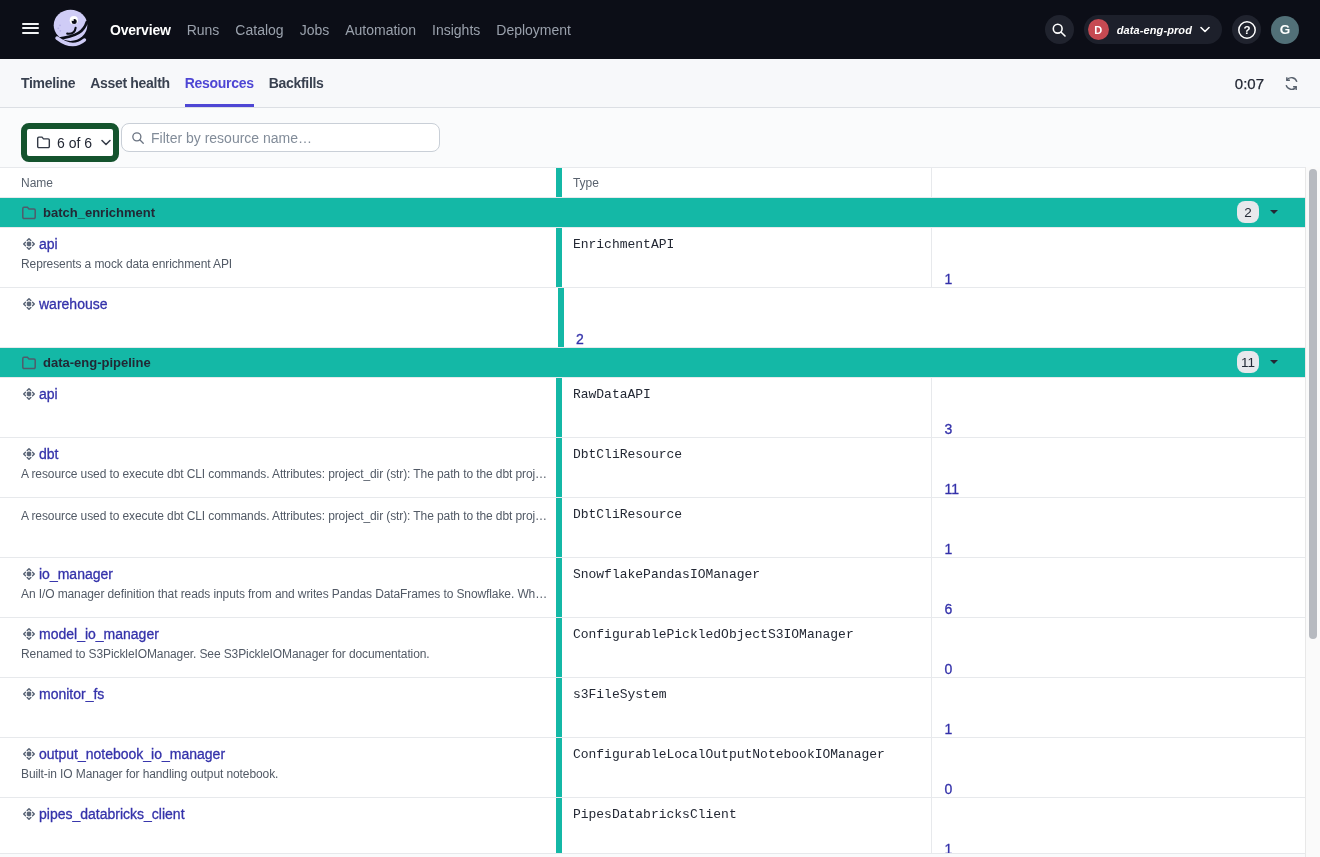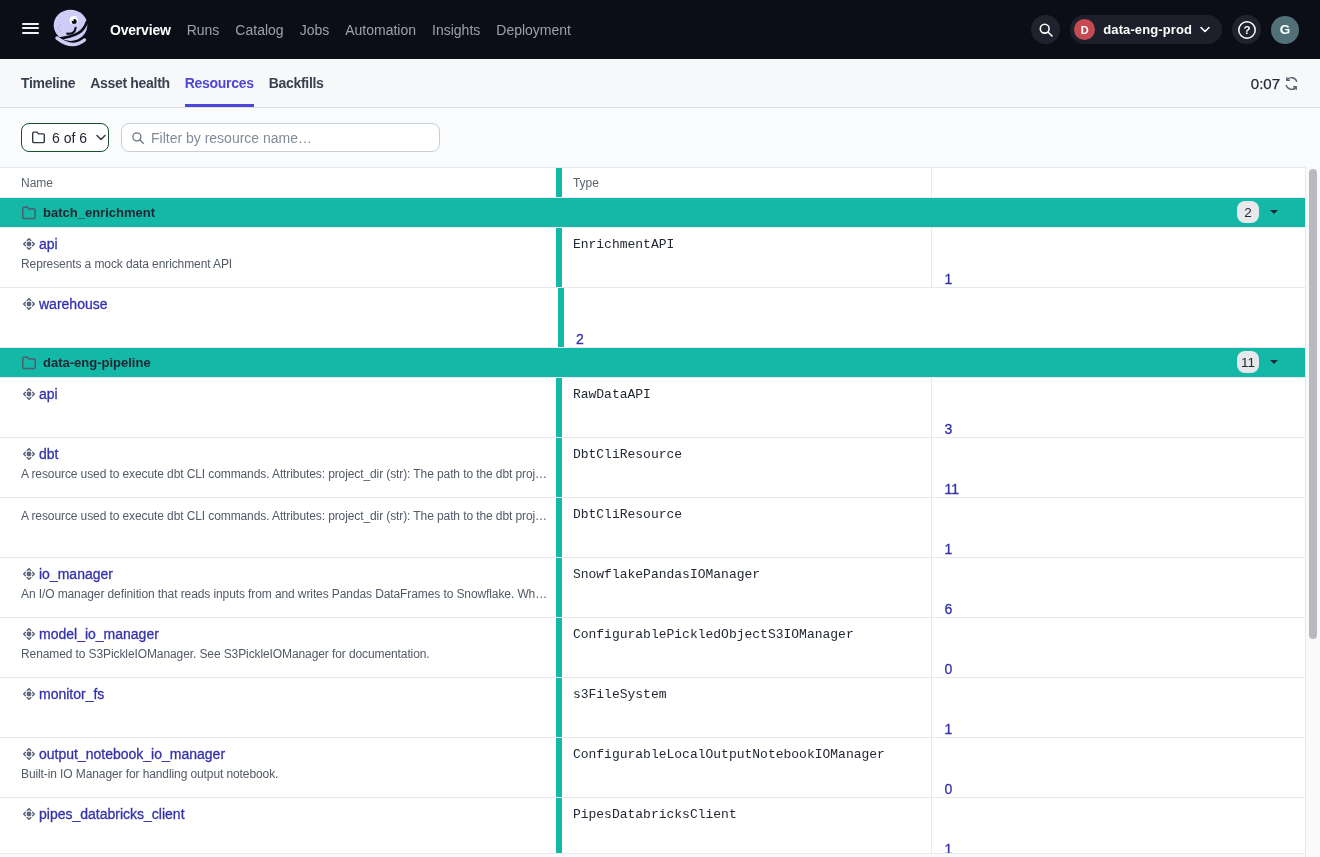--- a/index.html
+++ b/index.html
@@ -12,34 +12,34 @@
   .hamburger { position:absolute; left:22px; top:23px; width:17px; height:12px; }
   .hamburger span { display:block; height:2.2px; background:#f2f3f5; border-radius:1px; margin-bottom:2.1px; }
   .logo { position:absolute; left:51px; top:4px; }
   .nav { position:absolute; left:110px; top:0; height:59px; display:flex; align-items:center; gap:16px; font-size:14px; }
   .nav a { color:#9aa1ac; font-weight:400; }
   .nav a.active { color:#ffffff; font-weight:700; letter-spacing:-0.2px; }
   .tb-right { position:absolute; right:21px; top:0; height:59px; display:flex; align-items:center; gap:10px; }
   .circlebtn { width:29px; height:29px; border-radius:50%; background:#20232e; display:flex; align-items:center; justify-content:center; }
   .deppill { height:29px; border-radius:15px; background:#1d202b; display:flex; align-items:center; padding:0 12px 0 4px; gap:8px; }
   .dav { width:21px; height:21px; border-radius:50%; background:#c64a52; color:#fff; font-size:11px; font-weight:700; display:flex; align-items:center; justify-content:center; }
-  .deppill .nm { color:#fff; font-size:13px; font-weight:700; letter-spacing:0.1px; }
+  .deppill .nm { color:#fff; font-size:11px; font-weight:700; letter-spacing:0.1px;font-style:italic; }
   .gav { width:28px; height:28px; border-radius:50%; background:#527078; color:#fff; font-size:13.5px; font-weight:700; display:flex; align-items:center; justify-content:center; }
 
   
   .tabbar { position:relative; height:48px; background:#f7f8fa; border-bottom:1px solid #dcdfe4; }
   .tabs { position:absolute; left:21px; top:0; height:48px; display:flex; gap:15px; align-items:center; font-size:14px; font-weight:700; letter-spacing:-0.3px; }
   .tabs .tab { color:#394150; position:relative; height:48px; display:flex; align-items:center; }
   .tabs .tab.sel { color:#4e46d4; }
   .tabs .tab.sel:after { content:""; position:absolute; left:0; right:0; bottom:0px; height:3px; background:#4e46d4; }
-  .timer { position:absolute; right:21px; top:0; height:48px; display:flex; align-items:center; gap:4px; color:#232834; font-size:15px; -webkit-text-stroke:0.25px #232834; }
+  .timer { position:absolute; right:21px; top:0; height:48px; display:flex; align-items:center; gap:20px; color:#232834; font-size:15px; -webkit-text-stroke:0.25px #232834; }
 
   
   .filterzone { position:relative; height:59px; background:#fafbfc; }
-  .selbtn { position:absolute; left:21px; top:15px; width:77px; height:27px; background:#fff; border:1px solid #14532d; border-radius:8px; display:flex; align-items:center; padding-left:9px; gap:6px; font-size:14px; color:#232834; }
+  .selbtn { position:absolute; left:21px; top:15px; width:77px; height:27px; background:#fff; border:6px solid #14532d; border-radius:8px; display:flex; align-items:center; padding-left:9px; gap:6px; font-size:14px; color:#232834; }
   .searchbox { position:absolute; left:121px; top:15px; width:308px; height:27px; background:#fff; border:1px solid #c9cfd7; border-radius:8px; display:flex; align-items:center; padding-left:9px; gap:6px; font-size:14px; color:#828c99; }
 
   
   .tbl { border-top:1px solid #e7e9ec; border-bottom:1px solid #e7e9ec; height:685px; overflow:hidden; background:#fff; width:1305px; }
   .hrow { height:29px; border-bottom:1px solid #e7e9ec; display:flex; font-size:12px; color:#59626e; background:#fff; }
   .hrow .c1, .row .c1 { width:557px; border-right:6px solid #14b8a6; }
   .hrow .c2, .row .c2 { width:371px; border-right:1px solid #e7e9ec; }
   .hrow .c3, .row .c3 { width:374px;margin-top:36px; }
   .hrow div { display:flex; align-items:center; }
   .hrow .c1 { padding-left:21px; width:537px; }

